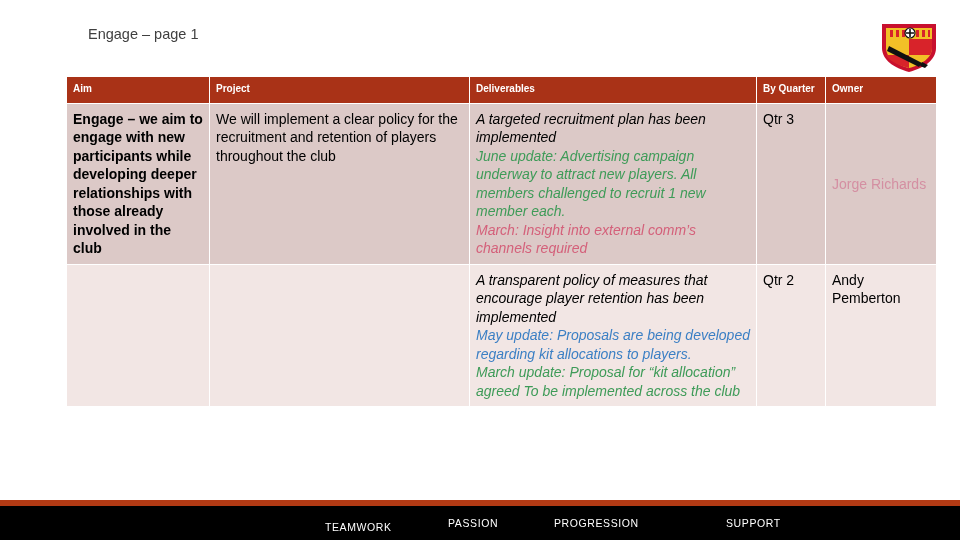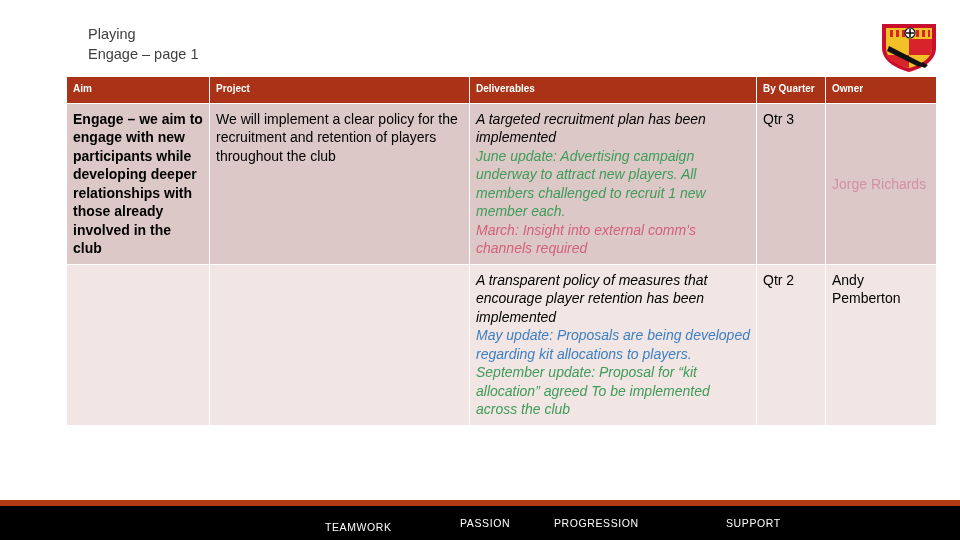--- a/index.html
+++ b/index.html
@@ -115,29 +115,28 @@
     align-items: center;
   }
   #footer-values .fv {
     color: #ffffff;
     font-size: 10.5px;
     letter-spacing: 0.6px;
     position: absolute;
     white-space: nowrap;
   }
   .fv-0 { left: 325px; margin-top: 8px; }
-  .fv-1 { left: 448px; margin-left: 12px; }
+  .fv-1 { left: 448px; }
   .fv-2 { left: 554px; }
   .fv-3 { left: 686px; margin-left: 40px; }
 </style>
 </head>
 <body>
 
 <div id="title-block">
-  <div class="title-line">Playing</div>
   <div class="title-line">Engage – page 1</div>
 </div>
 
 <div id="crest">
   <svg viewBox="0 0 66 52" xmlns="http://www.w3.org/2000/svg">
 
     <path d="M6 2 H60 V26 C60 38 48 46 33 50 C18 46 6 38 6 26 Z" fill="#C8102E"></path>
 
     <path d="M10 6 H56 V26 C56 36 45 43 33 46 C21 43 10 36 10 26 Z" fill="#F2C027"></path>
 
@@ -189,21 +188,21 @@
         </td>
         <td class="shade-a">Qtr 3</td>
         <td class="shade-a mid-align"><span class="owner-pink">Jorge Richards</span></td>
       </tr>
       <tr>
         <td class="shade-b"></td>
         <td class="shade-b"></td>
         <td class="shade-b">
           <span class="line ">A transparent policy of measures that encourage player retention has been implemented</span>
           <span class="line upd-blue">May update: Proposals are being developed regarding kit allocations to players.</span>
-          <span class="line upd-green">September update: Proposal for “kit allocation” agreed  To be implemented across the club</span>
+          <span class="line upd-green">March update: Proposal for “kit allocation” agreed  To be implemented across the club</span>
         </td>
         <td class="shade-b">Qtr 2</td>
         <td class="shade-b"><span class="">Andy Pemberton</span></td>
       </tr>
     </tbody>
 </table>
 
 <div id="footer-stripe"></div>
 <div id="footer-bar"></div>
 <div id="footer-values">

